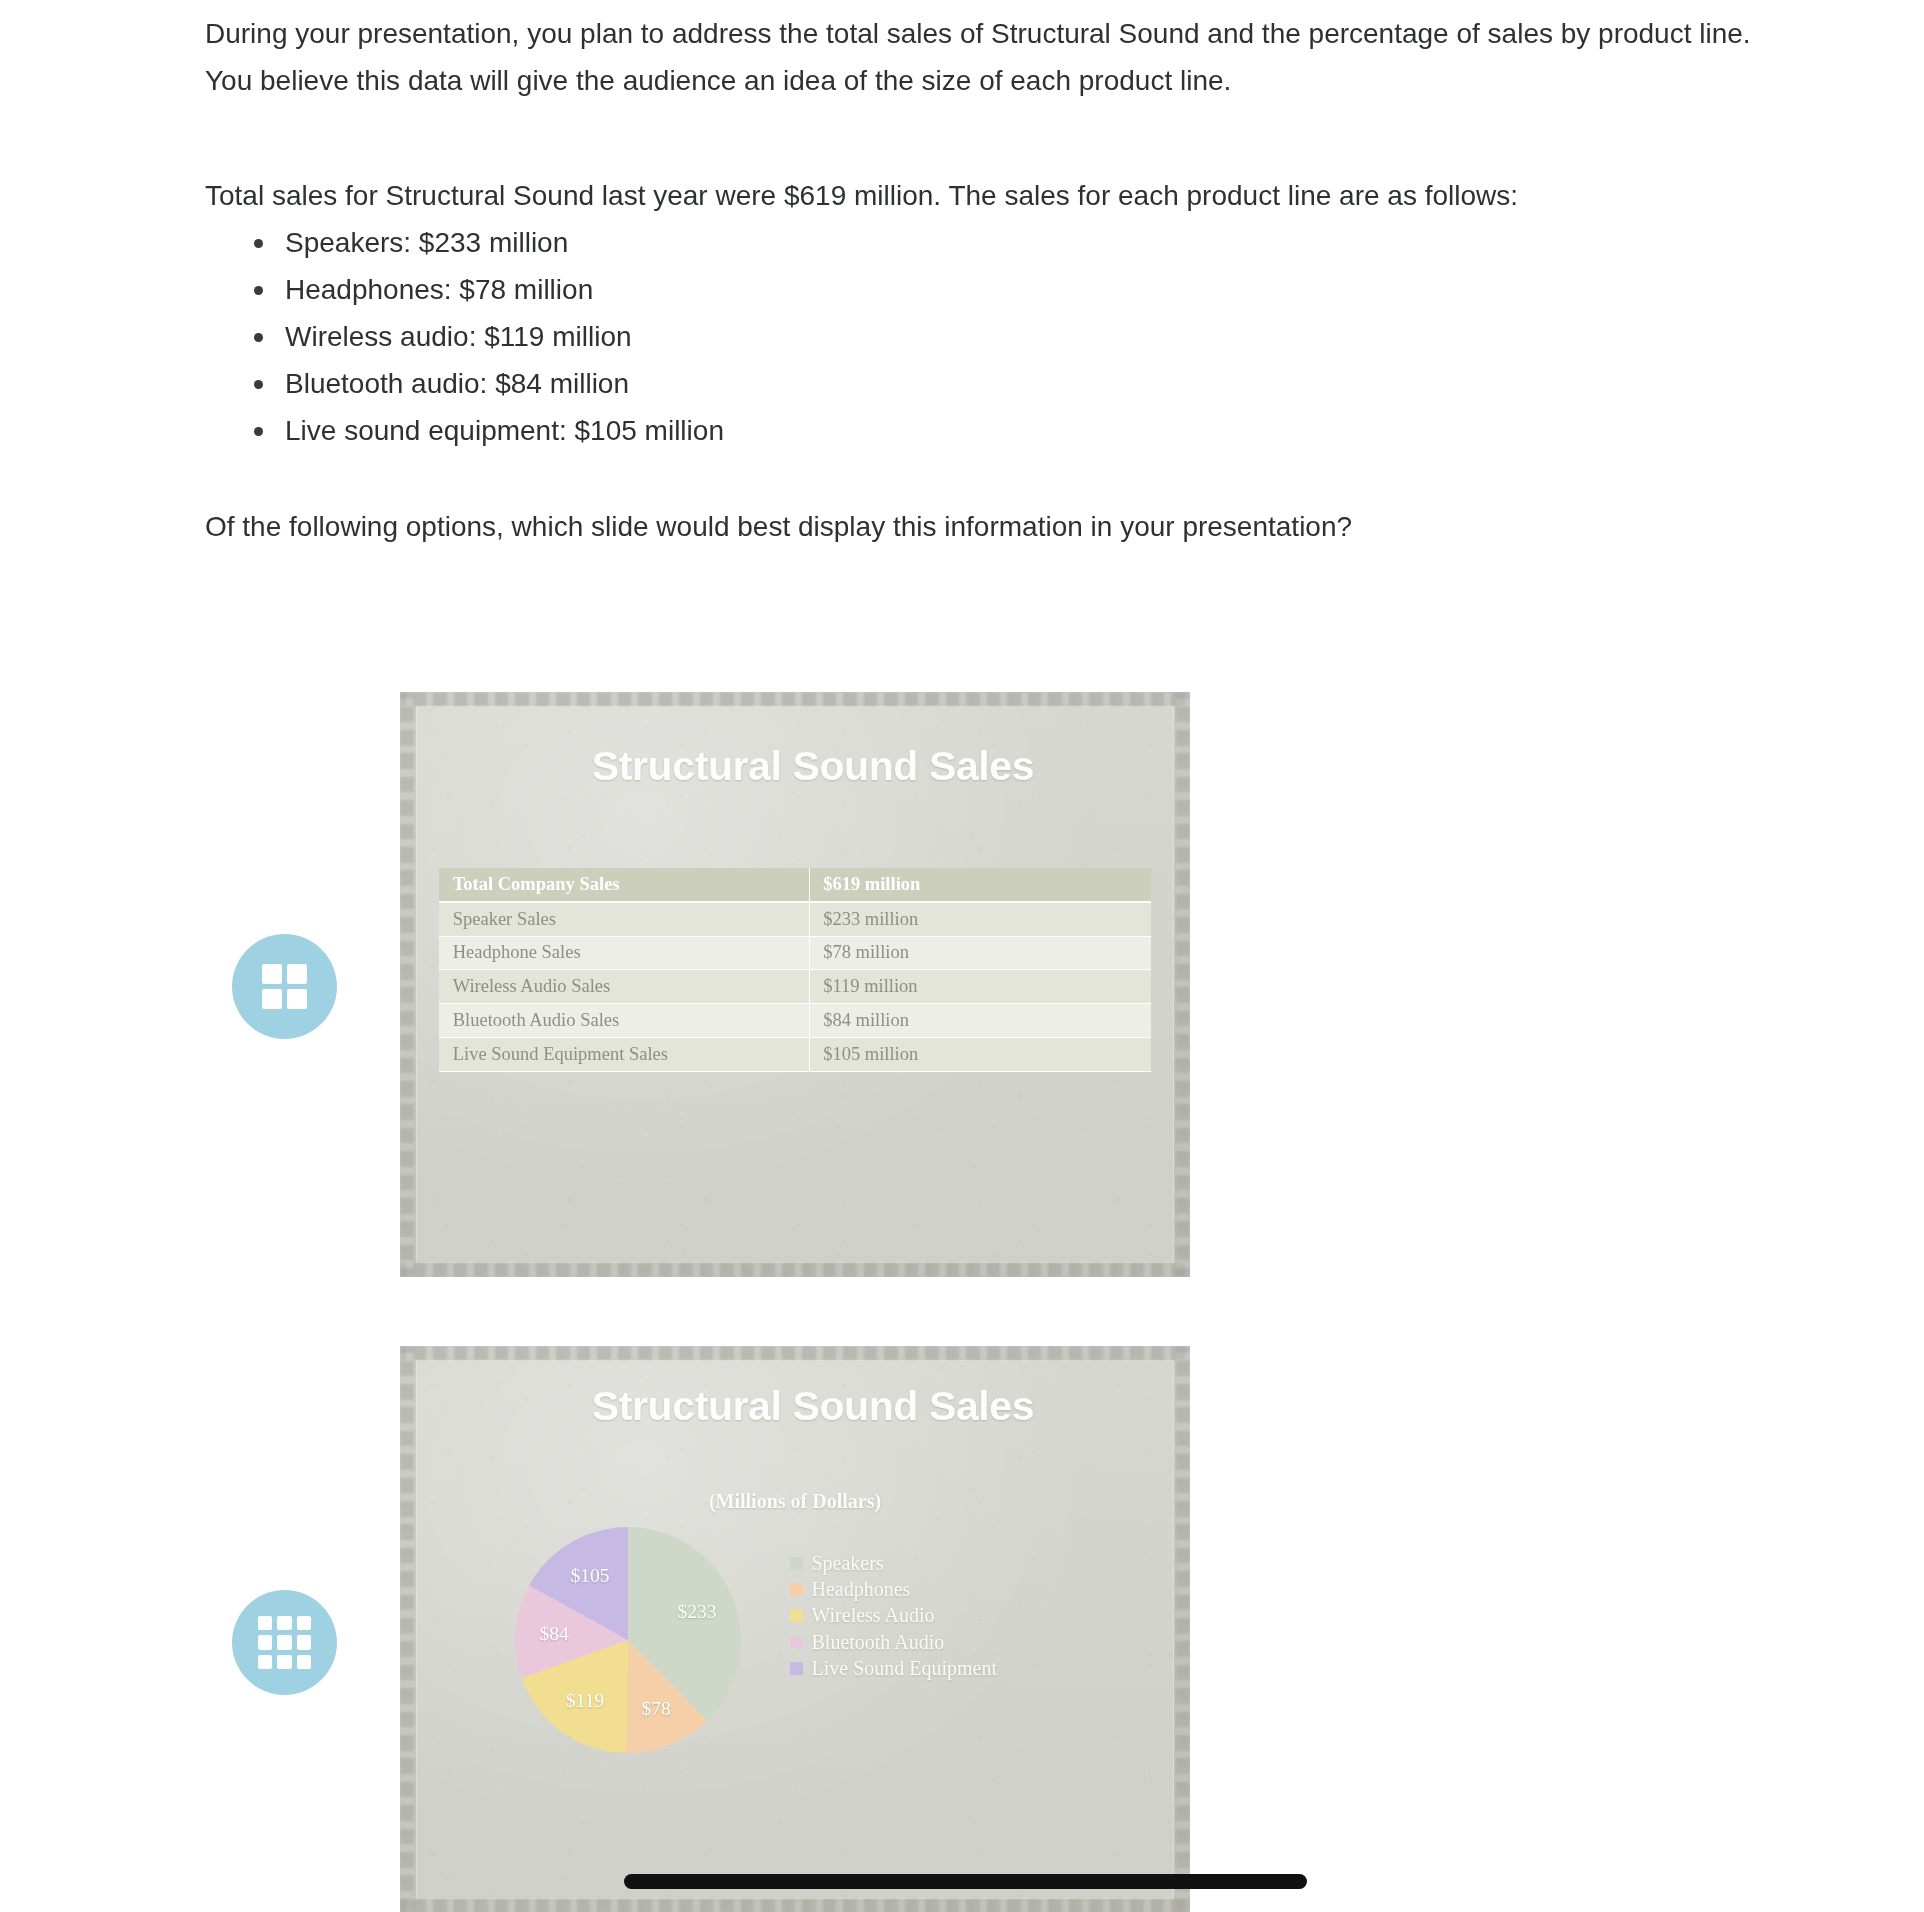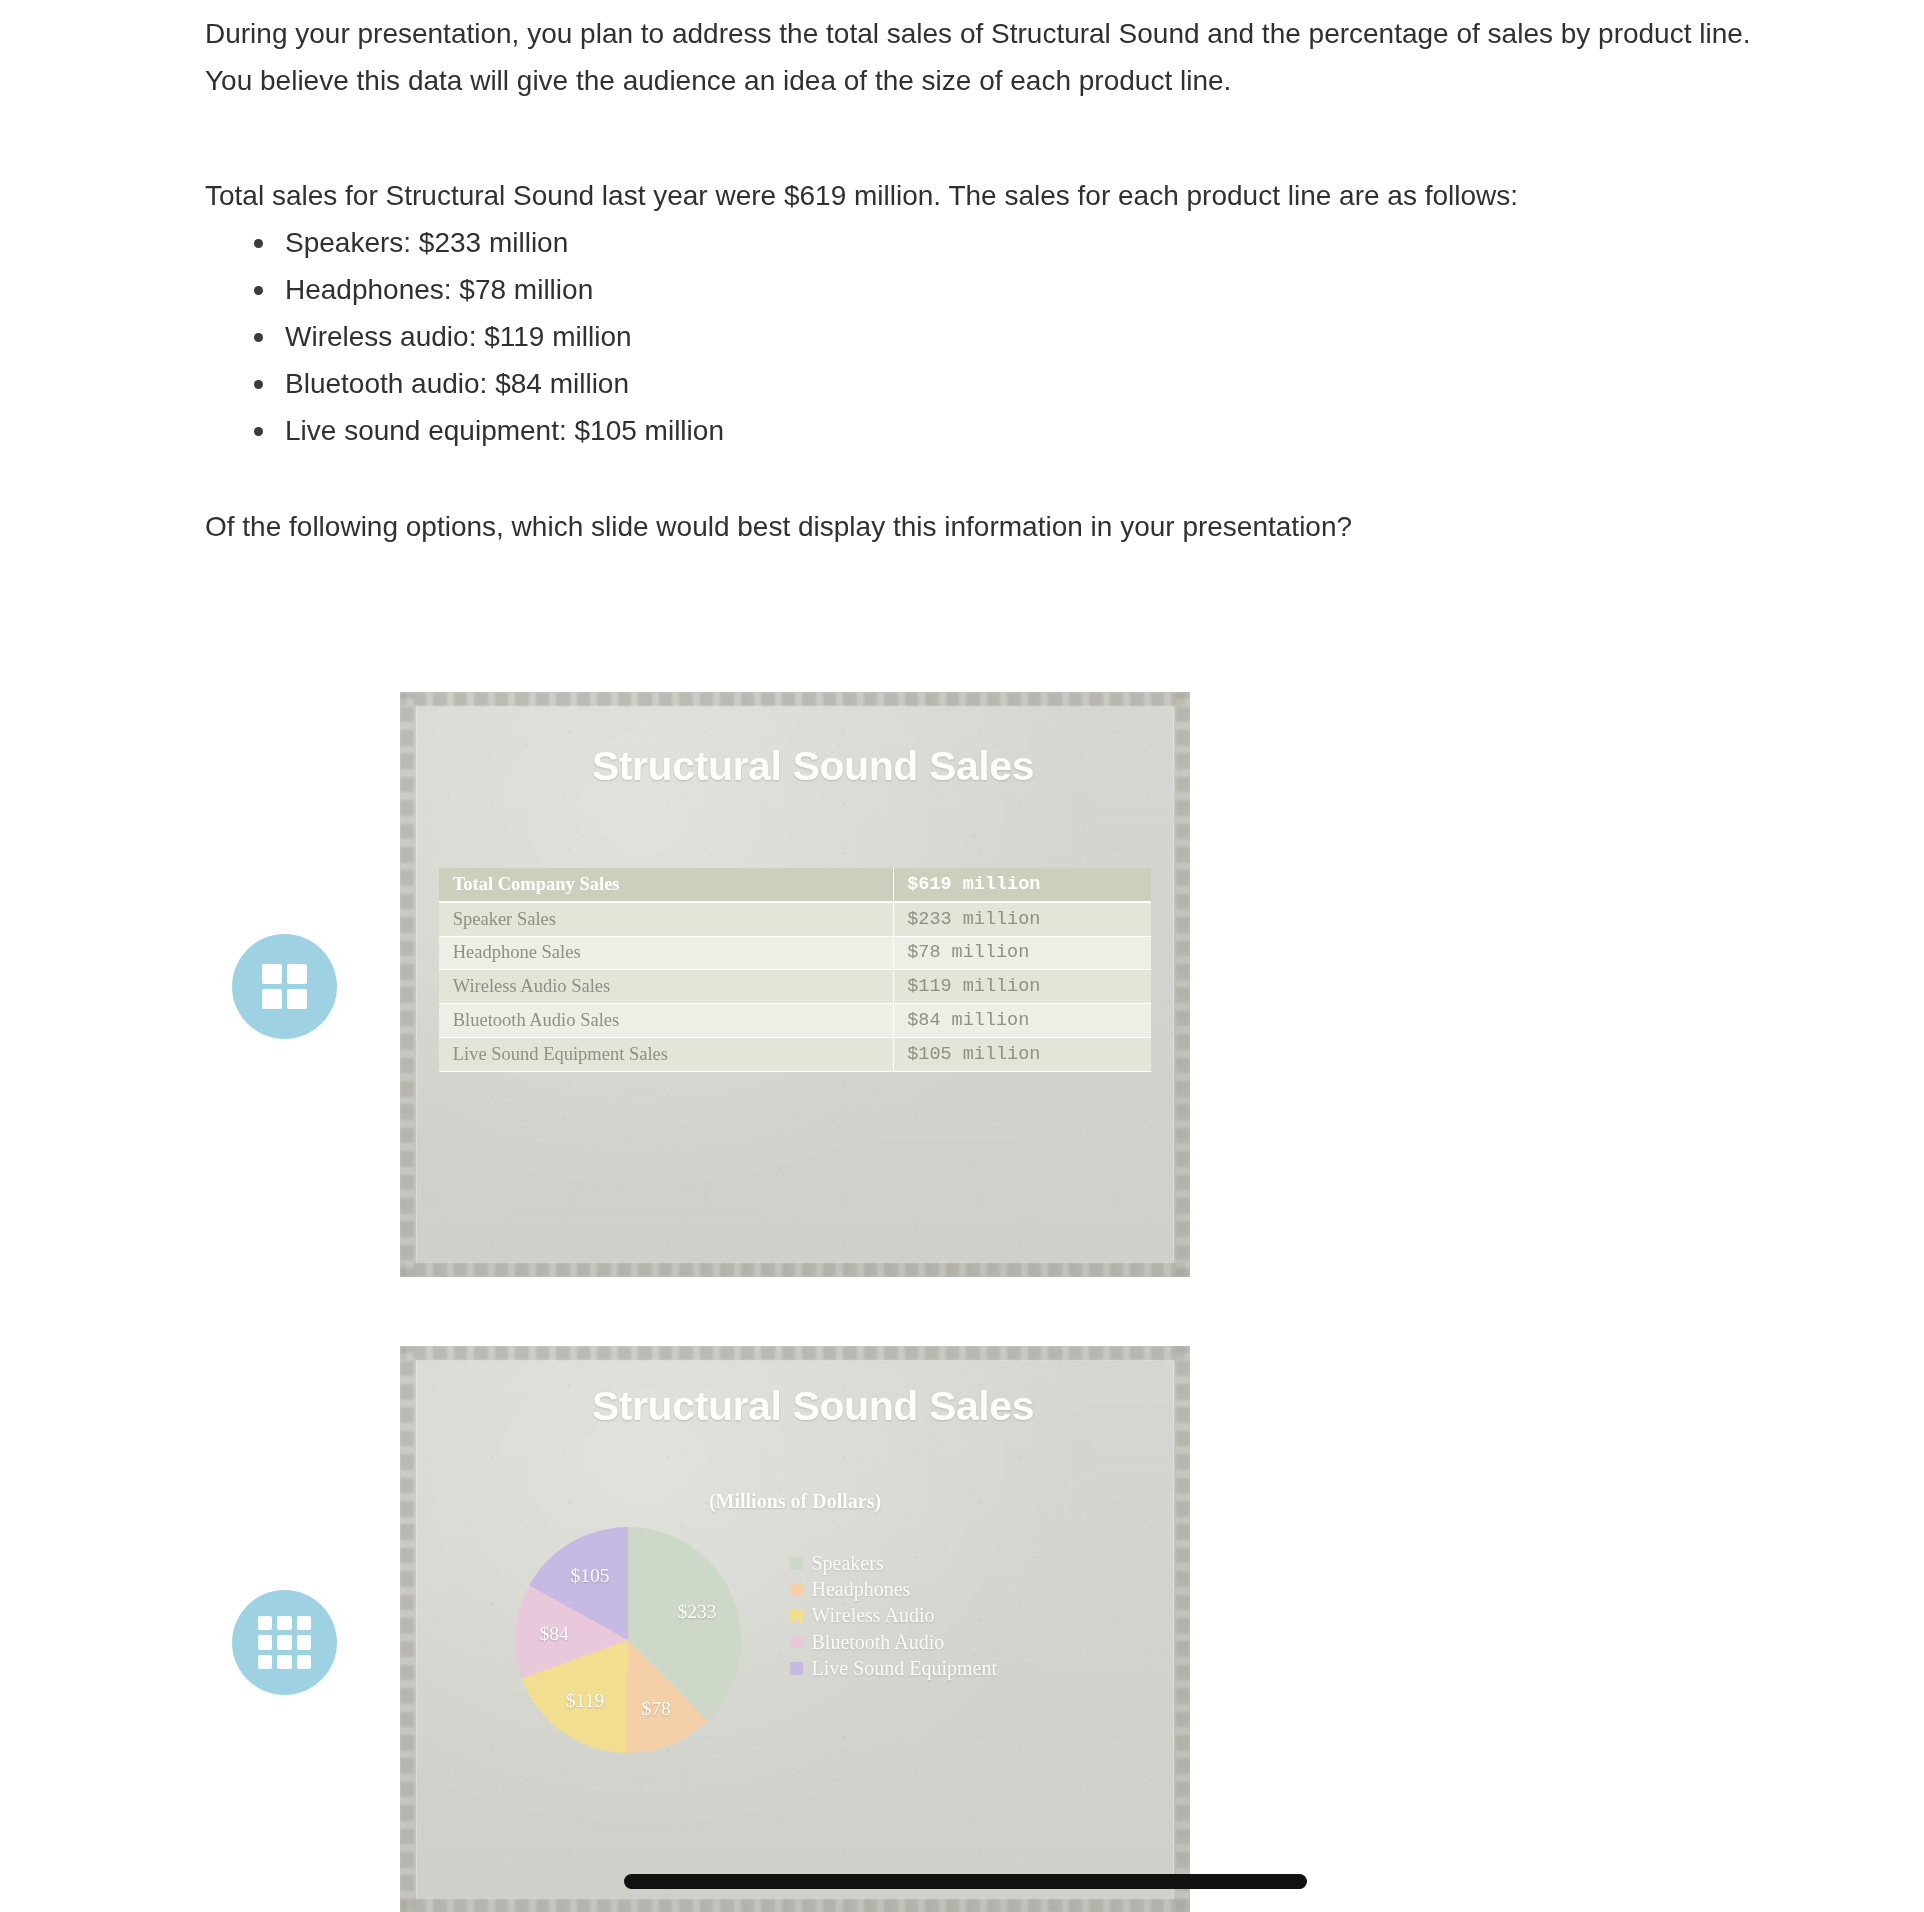--- a/index.html
+++ b/index.html
@@ -220,21 +220,21 @@
   }
   .sales-table thead th {
     background: #cbcfbb;
     color: #ffffff;
     font-weight: 700;
     border-bottom: 2px solid #ffffff;
   }
   .sales-table tbody tr td { border-bottom: 1px solid #ffffff; }
   .sales-table tbody tr:nth-child(odd) td  { background: #e3e5d9; }
   .sales-table tbody tr:nth-child(even) td { background: #edeee5; }
-  .sales-table .col-value { border-left: 1px solid #ffffff; width: 258px; font-family: Liberation Mono, monospace; }
+  .sales-table .col-value { border-left: 1px solid #ffffff; width: 342px; }
 
   
   .chart-wrap {
     position: absolute;
     left: 0; right: 0;
     top: 181px;
     height: 293px;
   }
   .pie {
     position: absolute;

